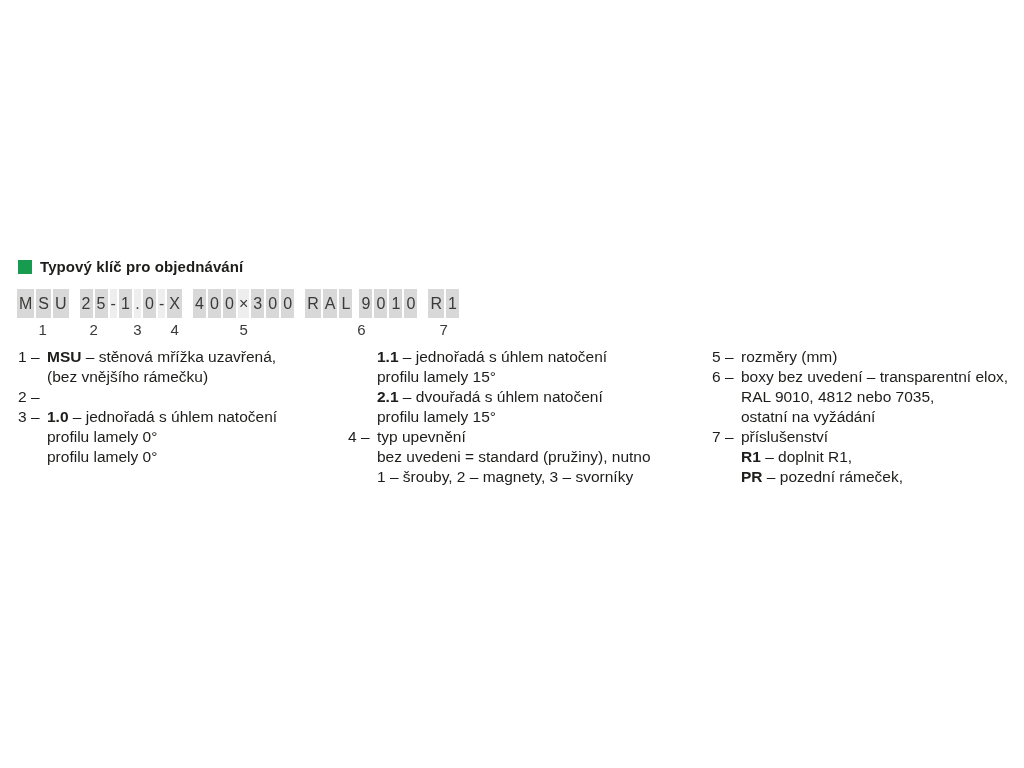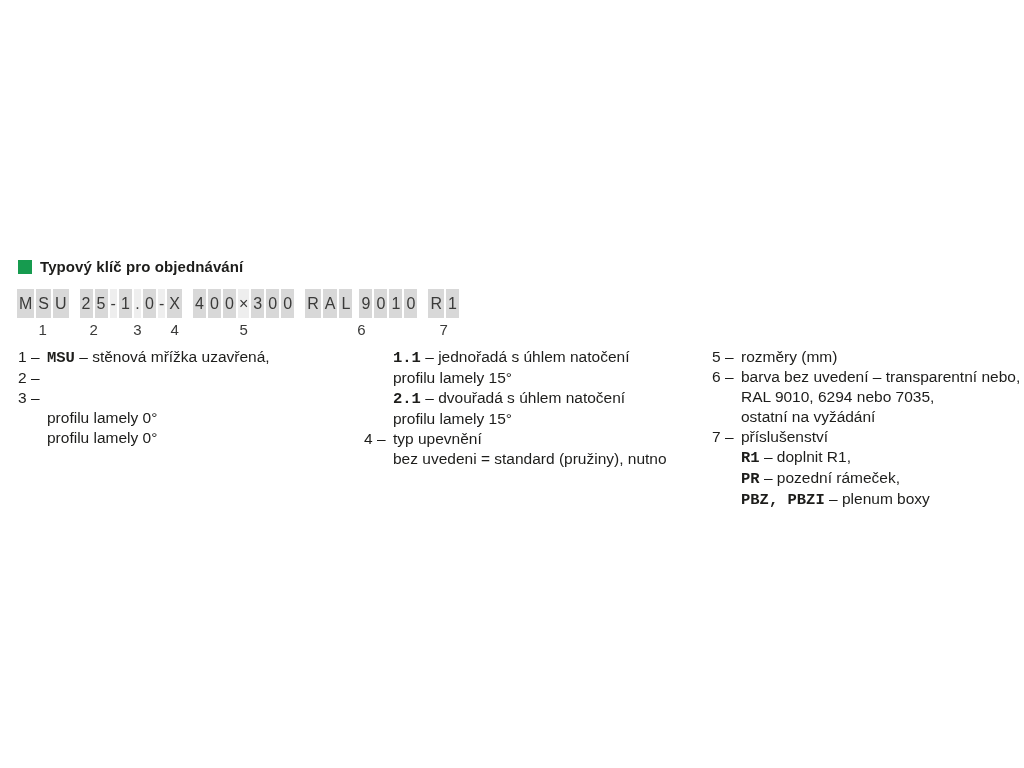--- a/index.html
+++ b/index.html
@@ -20,25 +20,25 @@
   .cell { display:inline-flex; align-items:center; justify-content:center;
           font-size:16px; color:#3a3a39; margin:0 1px; }
   .cell.box { background:#d8d8d8; padding:0 2px; min-width:13px; }
   .cell.sep { background:#eeeeee; padding:0 1px; min-width:7px; }
   .cell.spacer { width:5px; min-width:5px; margin:0; background:transparent; }
   .unit-label { margin-top:3px; height:18px; line-height:18px; font-size:15px; color:#3a3a39; }
 
   
   .legend-col { position:absolute; top:347px; font-size:15.5px; line-height:20px; color:#1d1d1b; }
   #col1 { left:18px;  width:346px; }
-  #col2 { left:364px; width:336px; }
+  #col2 { left:348px; width:336px; }
   #col3 { left:712px; width:312px; }
   .lrow { display:flex; white-space:nowrap; }
   .prefix { flex:0 0 29px; }
-  .b { font-weight:700;font-family:Liberation Mono, monospace; }
+  .b { font-weight:700; }
 </style>
 </head>
 <body>
 
 <div class="page">
 
   <div class="header">
     <span class="sq" style="background: rgb(22, 155, 79);"></span>
     <span class="title">Typový klíč pro objednávání</span>
   </div>
@@ -119,26 +119,28 @@
       </div>
     </div>
 
   <div class="legend-col" id="col1">
       <div class="lrow">
         <span class="prefix">1 –</span>
         <span><span class="b">MSU</span><span> – stěnová mřížka uzavřená,</span></span>
       </div>
       <div class="lrow">
         <span class="prefix"></span>
+        <span><span>(bez vnějšího rámečku)</span></span>
       </div>
       <div class="lrow">
         <span class="prefix">2 –</span>
       </div>
       <div class="lrow">
         <span class="prefix">3 –</span>
+        <span><span class="b">1.0</span><span> – jednořadá s úhlem natočení</span></span>
       </div>
       <div class="lrow">
         <span class="prefix"></span>
         <span><span>profilu lamely 0°</span></span>
       </div>
       <div class="lrow">
         <span class="prefix"></span>
       </div>
       <div class="lrow">
         <span class="prefix"></span>
@@ -163,49 +165,49 @@
         <span><span>profilu lamely 15°</span></span>
       </div>
       <div class="lrow">
         <span class="prefix">4 –</span>
         <span><span>typ upevnění</span></span>
       </div>
       <div class="lrow">
         <span class="prefix"></span>
         <span><span>bez uvedeni = standard (pružiny), nutno</span></span>
       </div>
+      <div class="lrow">
+        <span class="prefix"></span>
+        <span><span>1 – šrouby, 2 – magnety, 3 – svorníky</span></span>
+      </div>
     </div>
   <div class="legend-col" id="col3">
       <div class="lrow">
         <span class="prefix">5 –</span>
         <span><span>rozměry (mm)</span></span>
       </div>
       <div class="lrow">
         <span class="prefix">6 –</span>
-        <span><span>barva bez uvedení – transparentní nebo,</span></span>
-      </div>
-      <div class="lrow">
-        <span class="prefix"></span>
-        <span><span>RAL 9010, 6294 nebo 7035,</span></span>
+        <span><span>boxy bez uvedení – transparentní elox,</span></span>
+      </div>
+      <div class="lrow">
+        <span class="prefix"></span>
+        <span><span>RAL 9010, 4812 nebo 7035,</span></span>
       </div>
       <div class="lrow">
         <span class="prefix"></span>
         <span><span>ostatní na vyžádání</span></span>
       </div>
       <div class="lrow">
         <span class="prefix">7 –</span>
         <span><span>příslušenství</span></span>
       </div>
       <div class="lrow">
         <span class="prefix"></span>
         <span><span class="b">R1</span><span> – doplnit R1,</span></span>
       </div>
       <div class="lrow">
         <span class="prefix"></span>
         <span><span class="b">PR</span><span> – pozední rámeček,</span></span>
       </div>
-      <div class="lrow">
-        <span class="prefix"></span>
-        <span><span class="b">PBZ, PBZI</span><span> – plenum boxy</span></span>
-      </div>
     </div>
 
 </div>
 
 </body></html>

